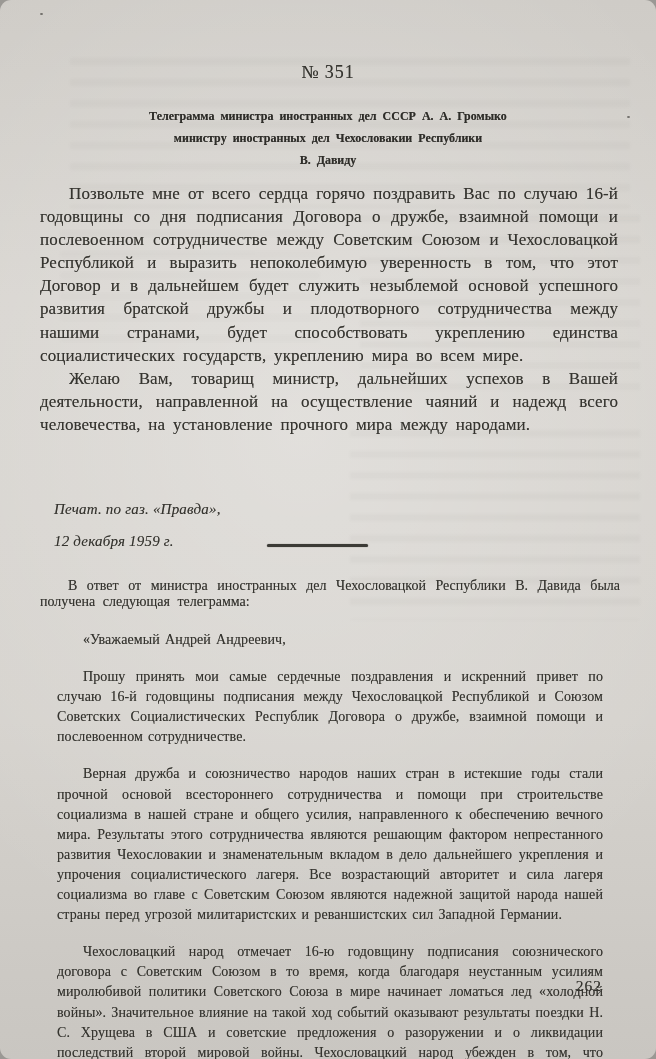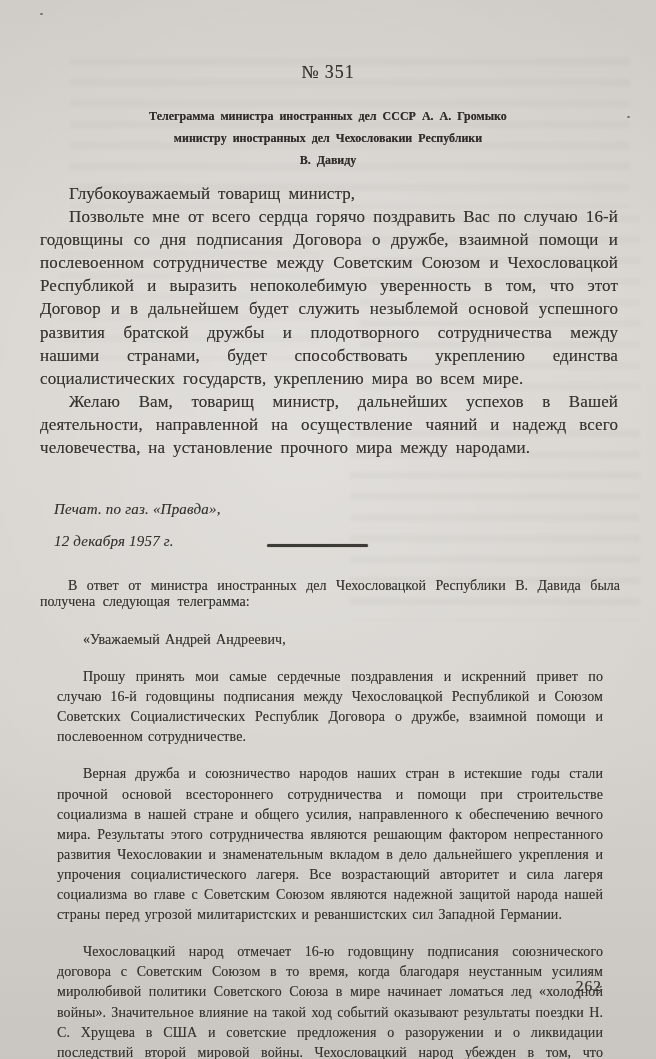--- a/index.html
+++ b/index.html
@@ -12,20 +12,21 @@
     width: 656px;
     height: 1059px;
     margin: 0 auto;
     overflow: hidden;
     background-color: #d3d0cb;
     background-image:
       radial-gradient(ellipse 120% 85% at 46% 40%, rgba(255,255,255,0.28), rgba(255,255,255,0) 62%),
       linear-gradient(180deg, #cfccc7 0%, #d7d4cf 28%, #d5d2cd 68%, #c9c6c1 100%);
     font-family: "Liberation Serif", "DejaVu Serif", serif;
     color: #35342f;
+    border-radius: 11px;
   }
 
   
   .bleed {
     position: absolute;
     pointer-events: none;
     background: repeating-linear-gradient(
       180deg,
       rgba(70, 68, 62, 0.55) 0px, rgba(70, 68, 62, 0.55) 7px,
       rgba(70, 68, 62, 0.0) 7px, rgba(70, 68, 62, 0.0) 21px);
@@ -158,28 +159,27 @@
 
   <div class="doc-number">№ 351</div>
 
   <div class="doc-title">
     <div>Телеграмма министра иностранных дел СССР А. А. Громыко</div>
     <div>министру иностранных дел Чехословакии Республики</div>
     <div>В. Давиду</div>
   </div>
 
   <div class="letter">
-    <p>Глубокоуважаемый товарищ министр,</p>
     <p>Позвольте мне от всего сердца горячо поздравить Вас по случаю 16-й годовщины со дня подписания Договора о дружбе, взаимной помощи и послевоенном сотрудничестве между Советским Союзом и Чехословацкой Республикой и выразить непоколебимую уверенность в том, что этот Договор и в дальнейшем будет служить незыблемой основой успешного развития братской дружбы и плодотворного сотрудничества между нашими странами, будет способствовать укреплению единства социалистических государств, укреплению мира во всем мире.</p>
     <p>Желаю Вам, товарищ министр, дальнейших успехов в Вашей деятельности, направленной на осуществление чаяний и надежд всего человечества, на установление прочного мира между народами.</p>
   </div>
 
   <div class="source-note">
     <div>Печат. по газ. «Правда»,</div>
-    <div>12 декабря 1957 г.</div>
+    <div>12 декабря 1959 г.</div>
   </div>
 
   <div class="divider"></div>
 
   <div class="reply-intro">В ответ от министра иностранных дел Чехословацкой Республики В. Давида была получена следующая телеграмма:</div>
 
   <div class="telegram">
     <p>«Уважаемый Андрей Андреевич,</p>
     <p>Прошу принять мои самые сердечные поздравления и искренний привет по случаю 16-й годовщины подписания между Чехословацкой Республикой и Союзом Советских Социалистических Республик Договора о дружбе, взаимной помощи и послевоенном сотрудничестве.</p>
     <p>Верная дружба и союзничество народов наших стран в истекшие годы стали прочной основой всестороннего сотрудничества и помощи при строительстве социализма в нашей стране и общего усилия, направленного к обеспечению вечного мира. Результаты этого сотрудничества являются решающим фактором непрестанного развития Чехословакии и знаменательным вкладом в дело дальнейшего укрепления и упрочения социалистического лагеря. Все возрастающий авторитет и сила лагеря социализма во главе с Советским Союзом являются надежной защитой народа нашей страны перед угрозой милитаристских и реваншистских сил Западной Германии.</p>

